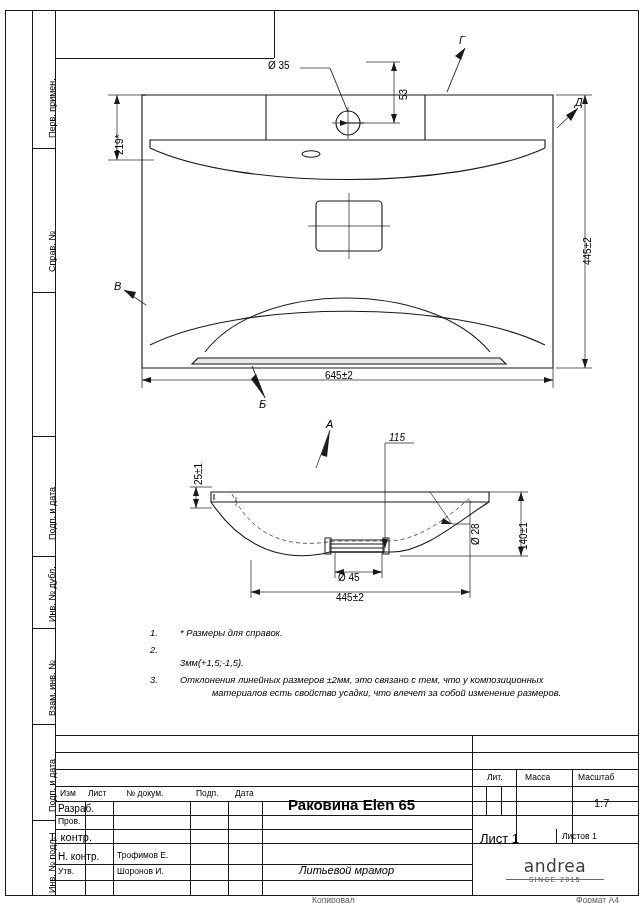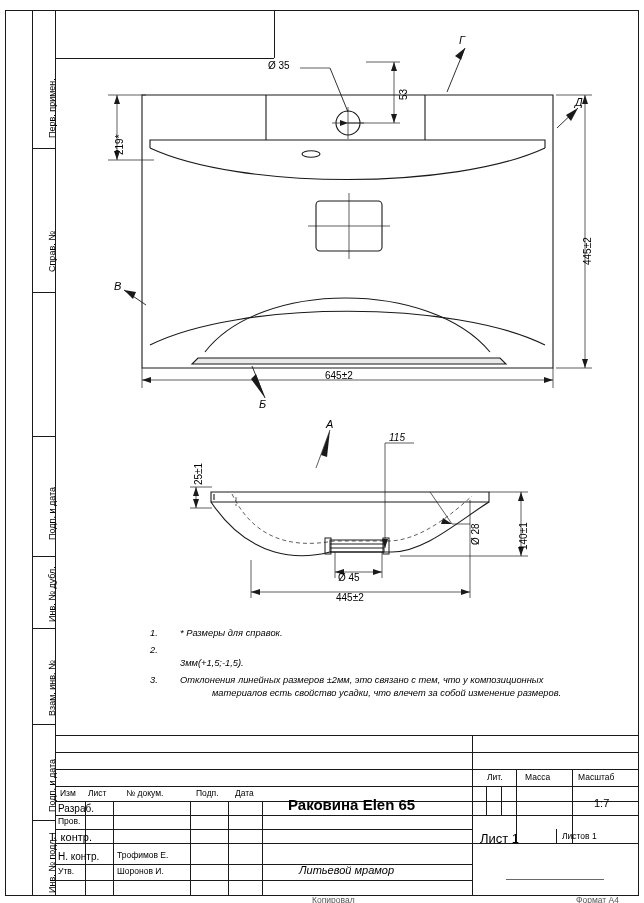--- a/index.html
+++ b/index.html
@@ -300,18 +300,22 @@
   <div class="txt" style="left:525px; top:773px; font-size:8.5px;">Масса</div>
   <div class="txt" style="left:578px; top:773px; font-size:8.5px;">Масштаб</div>
   <div class="txt" style="left:594px; top:797px; font-size:11px;">1:7</div>
 
   <div class="txt" style="left:480px; top:832px; font-size:13px;">Лист 1</div>
   <div class="txt" style="left:562px; top:832px; font-size:8.5px;">Листов 1</div>
 
   <div class="txt bold" style="left:288px; top:797px; font-size:15px;">Раковина Elen 65</div>
   <div class="txt it" style="left:299px; top:864px; font-size:11px;font-style:italic;">Литьевой мрамор</div>
 
+  <div class="brand" style="left:498px; top:856px; width:114px;">
+    <div class="brand-name">andrea</div>
+    <div class="brand-sub">SINCE 2015</div>
+  </div>
   <div class="ln hl" style="left:506px; top:879px; width:98px; background:#6a6a6a;"></div>
 
   <div class="txt" style="left:312px; top:896px; font-size:8.5px; color:#555;">Копировал</div>
   <div class="txt" style="left:576px; top:896px; font-size:8.5px; color:#555;">Формат А4</div>
 
 </div>
 
 </body></html>

